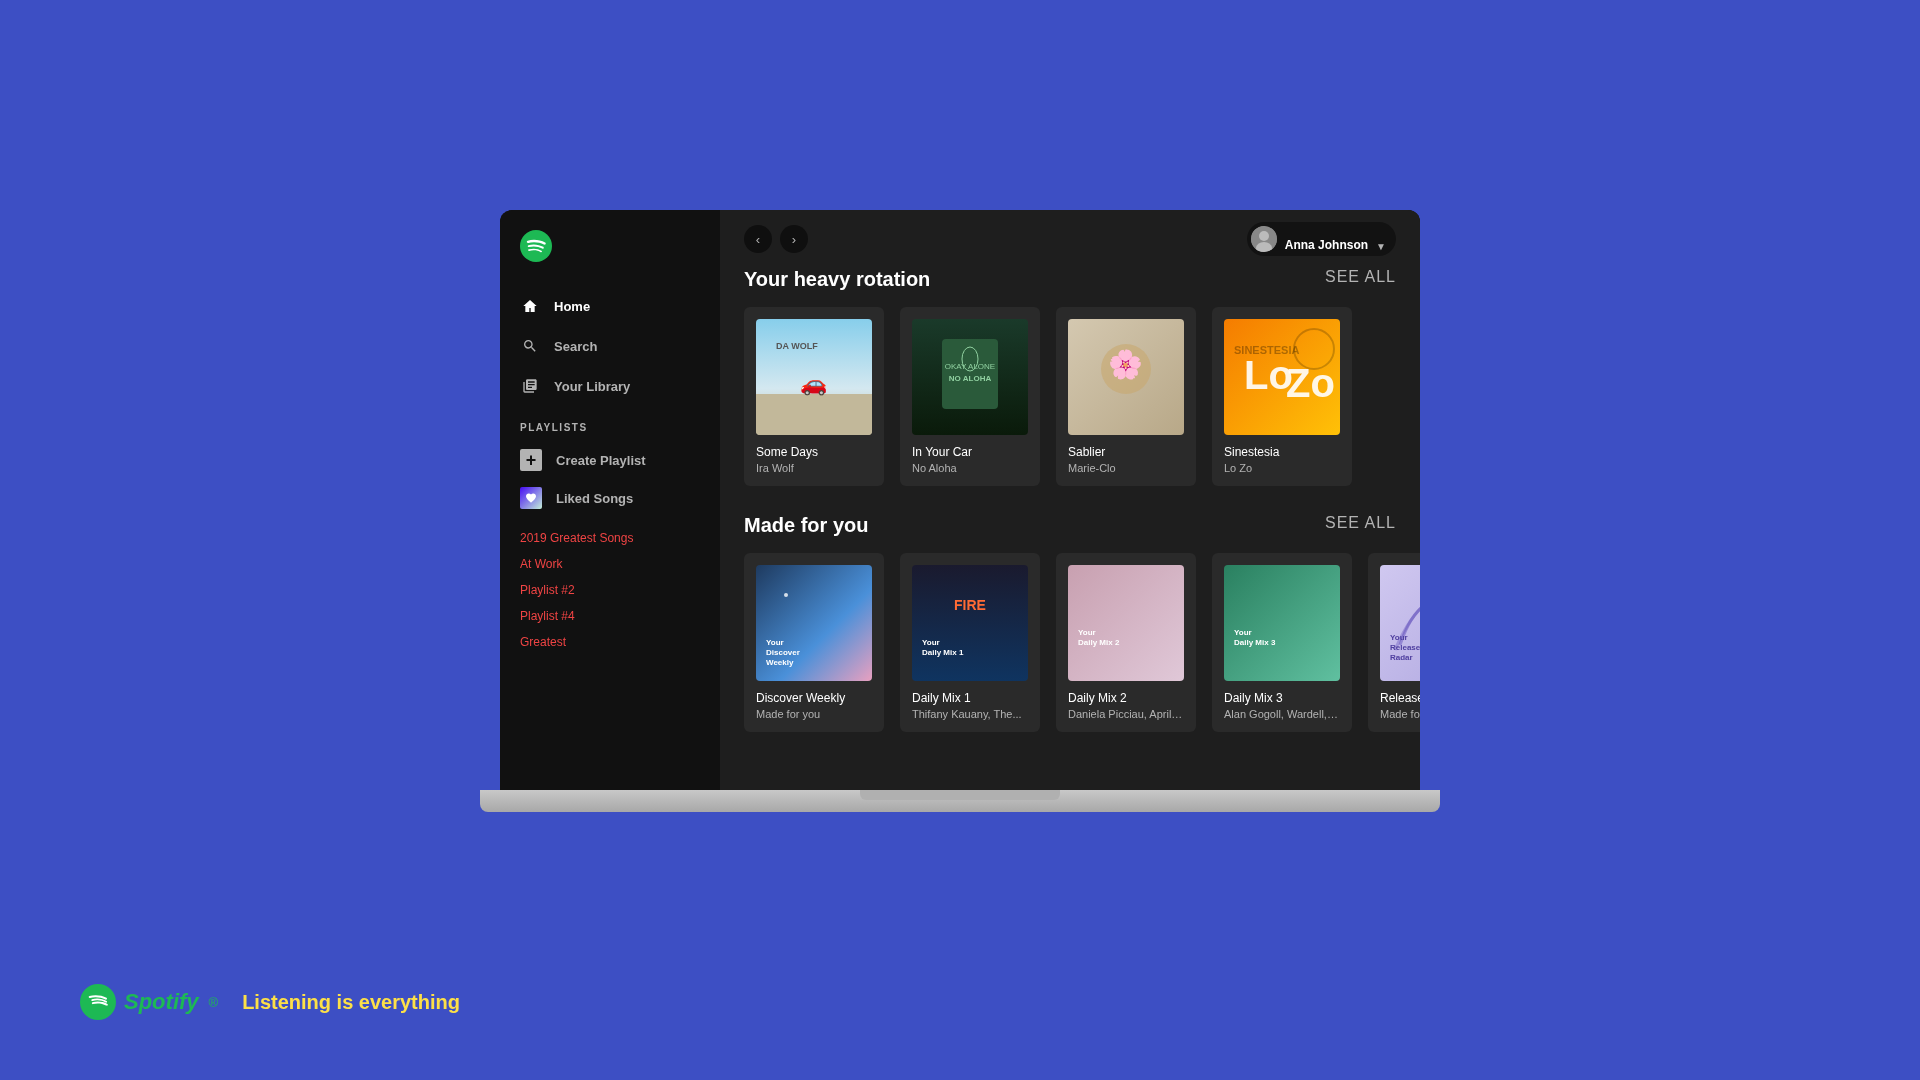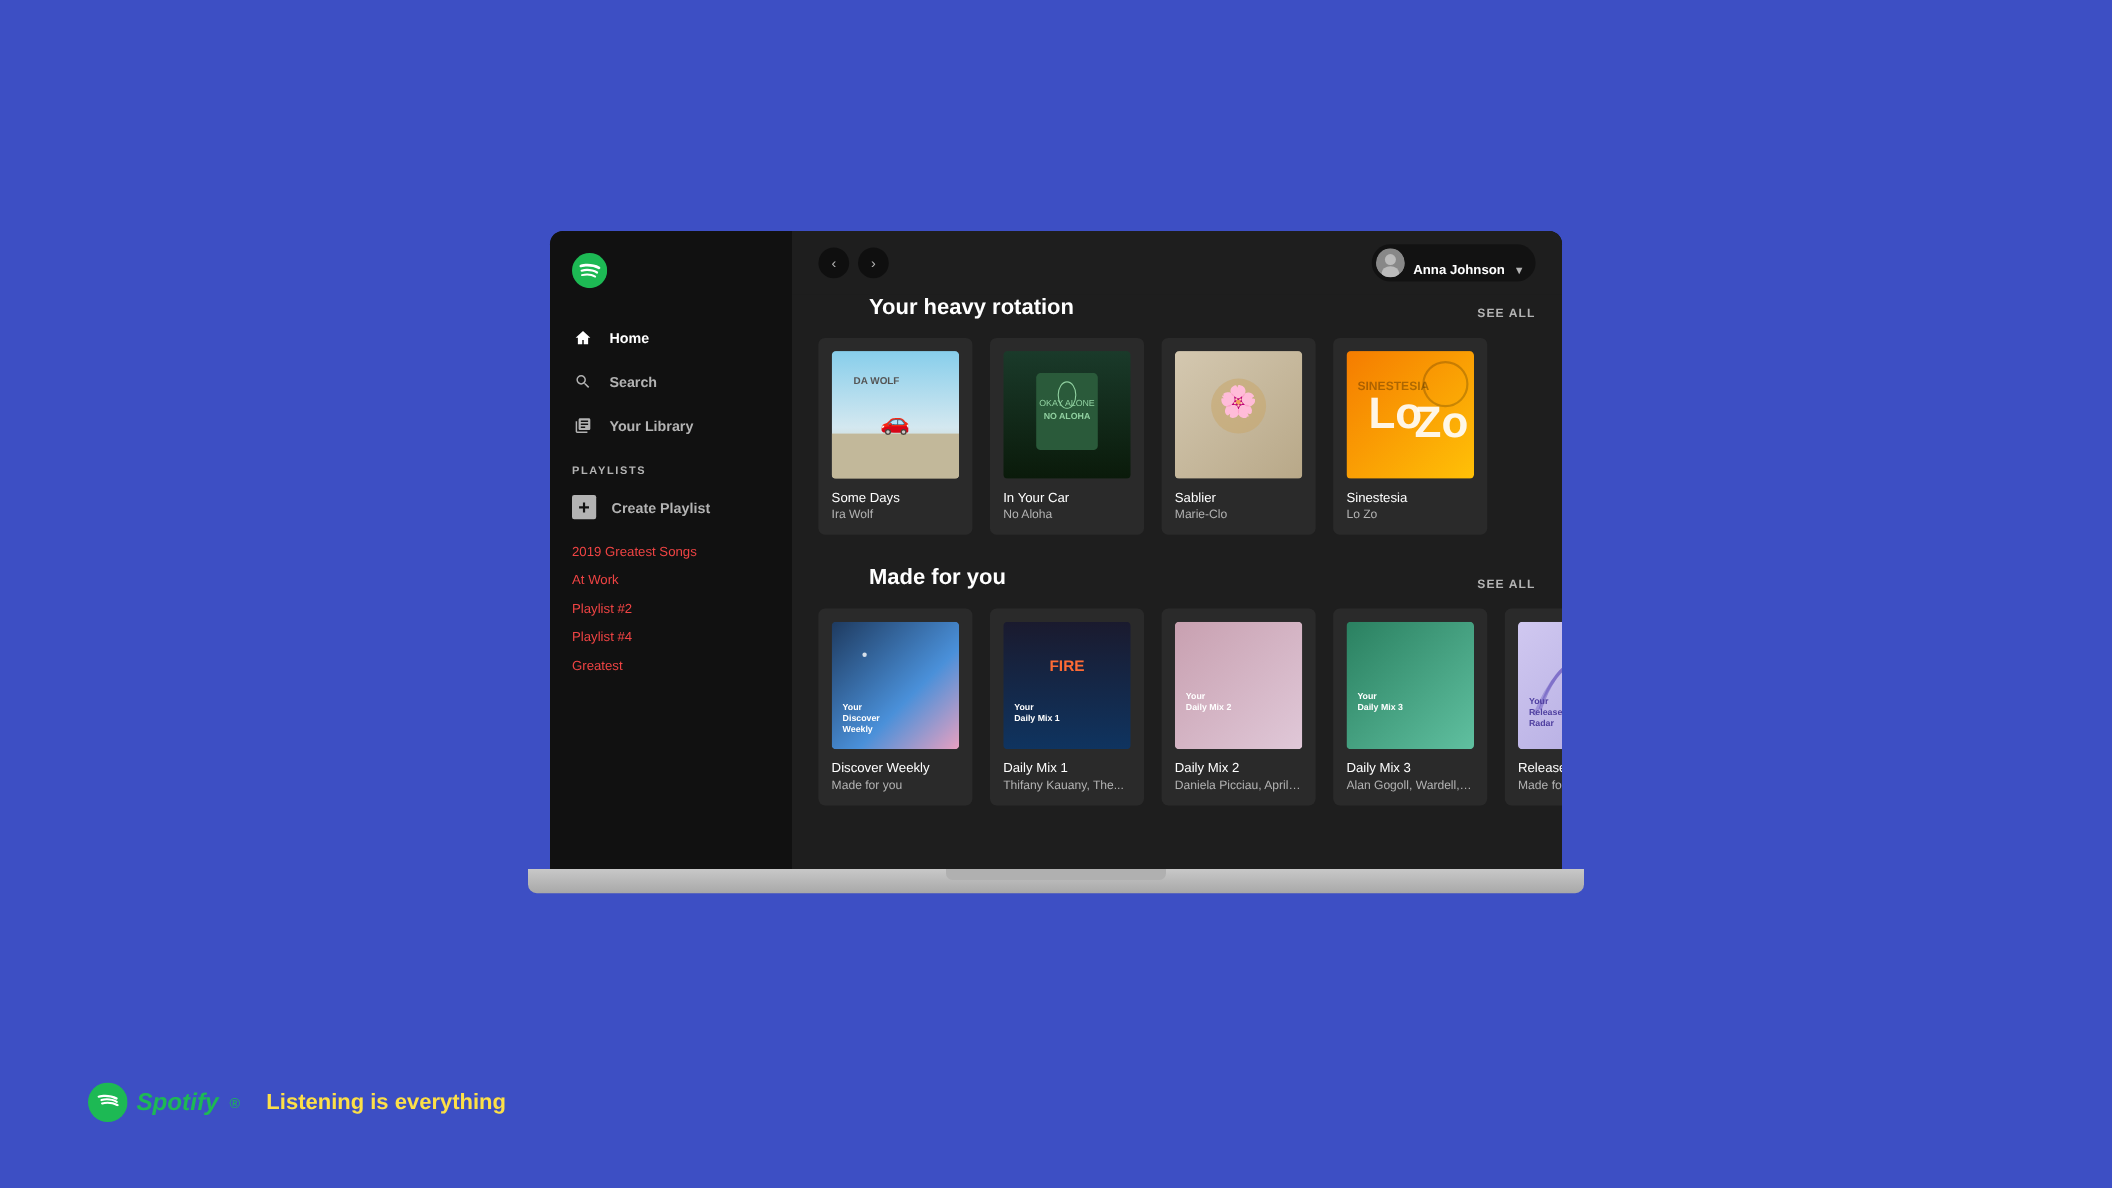--- a/index.html
+++ b/index.html
@@ -234,36 +234,35 @@
     .content-area::-webkit-scrollbar { width: 6px; }
     .content-area::-webkit-scrollbar-track { background: transparent; }
     .content-area::-webkit-scrollbar-thumb { background: #555; border-radius: 3px; }
 
     .section {
       margin-bottom: 28px;
     }
 
     .section-header {
       display: flex;
-      align-items: flex-end;
+      align-items: flex-start;
       justify-content: space-between;
       margin-bottom: 16px;
-      margin-left: 46px;
     }
 
     .section-title {
       color: #ffffff;
       font-size: 20px;
       font-weight: 700;
     }
 
     .see-all {
       color: #b3b3b3;
-      font-size: 11px;
-      font-weight: 700;
+      font-size: 16px;
+      font-weight: 400;
       letter-spacing: 1px;
       text-transform: uppercase;
       cursor: pointer;
     }
 
     .cards-row {
       display: flex;
       gap: 16px;
     }
 
@@ -373,20 +372,28 @@
         </div>
       </nav>
 
       <div class="sidebar-section-title">PLAYLISTS</div>
 
       <div class="sidebar-playlist-btn">
         <div class="plus-icon">+</div>
         <span>Create Playlist</span>
       </div>
 
+      <div class="sidebar-playlist-btn">
+        <div class="heart-icon-box">
+          <svg width="12" height="12" viewBox="0 0 24 24" fill="white">
+            <path d="M12 21.35l-1.45-1.32C5.4 15.36 2 12.28 2 8.5 2 5.42 4.42 3 7.5 3c1.74 0 3.41.81 4.5 2.09C13.09 3.81 14.76 3 16.5 3 19.58 3 22 5.42 22 8.5c0 3.78-3.4 6.86-8.55 11.54L12 21.35z"></path>
+          </svg>
+        </div>
+        <span>Liked Songs</span>
+      </div>
 
       <div class="sidebar-playlist-list">
         <div class="sidebar-playlist-item">2019 Greatest Songs</div>
         <div class="sidebar-playlist-item">At Work</div>
         <div class="sidebar-playlist-item">Playlist #2</div>
         <div class="sidebar-playlist-item">Playlist #4</div>
         <div class="sidebar-playlist-item">Greatest</div>
       </div>
     </div>
 

